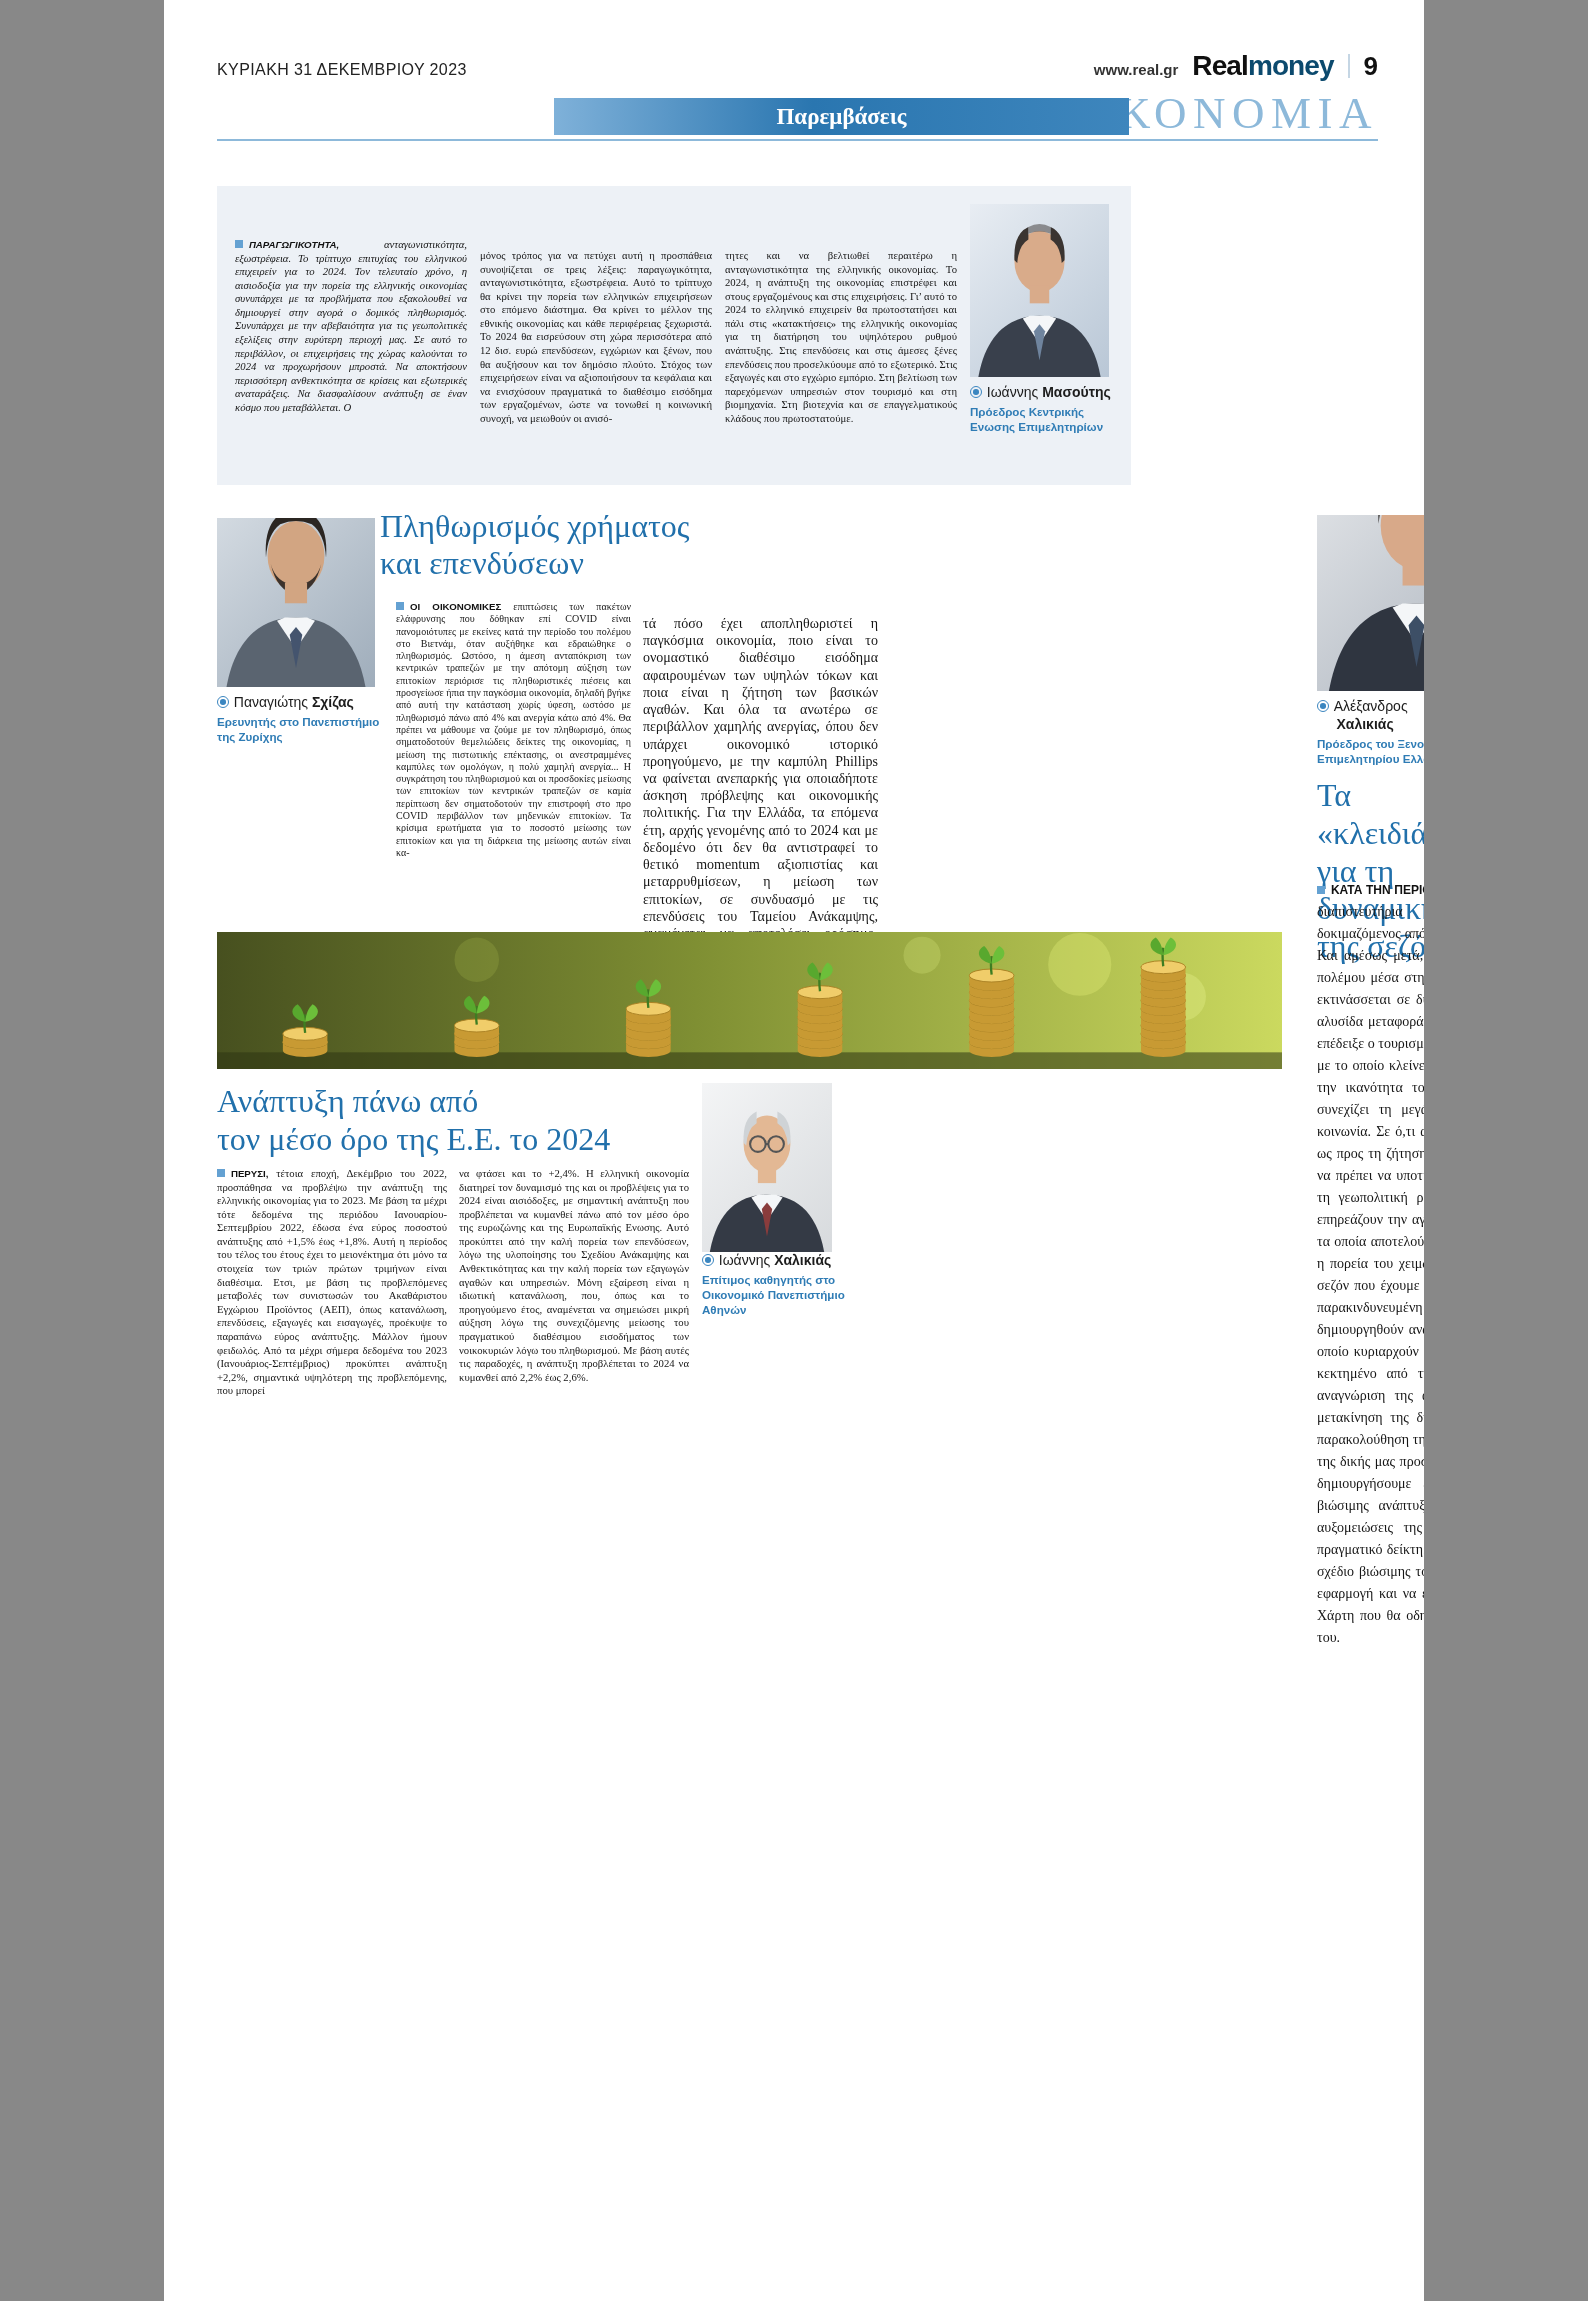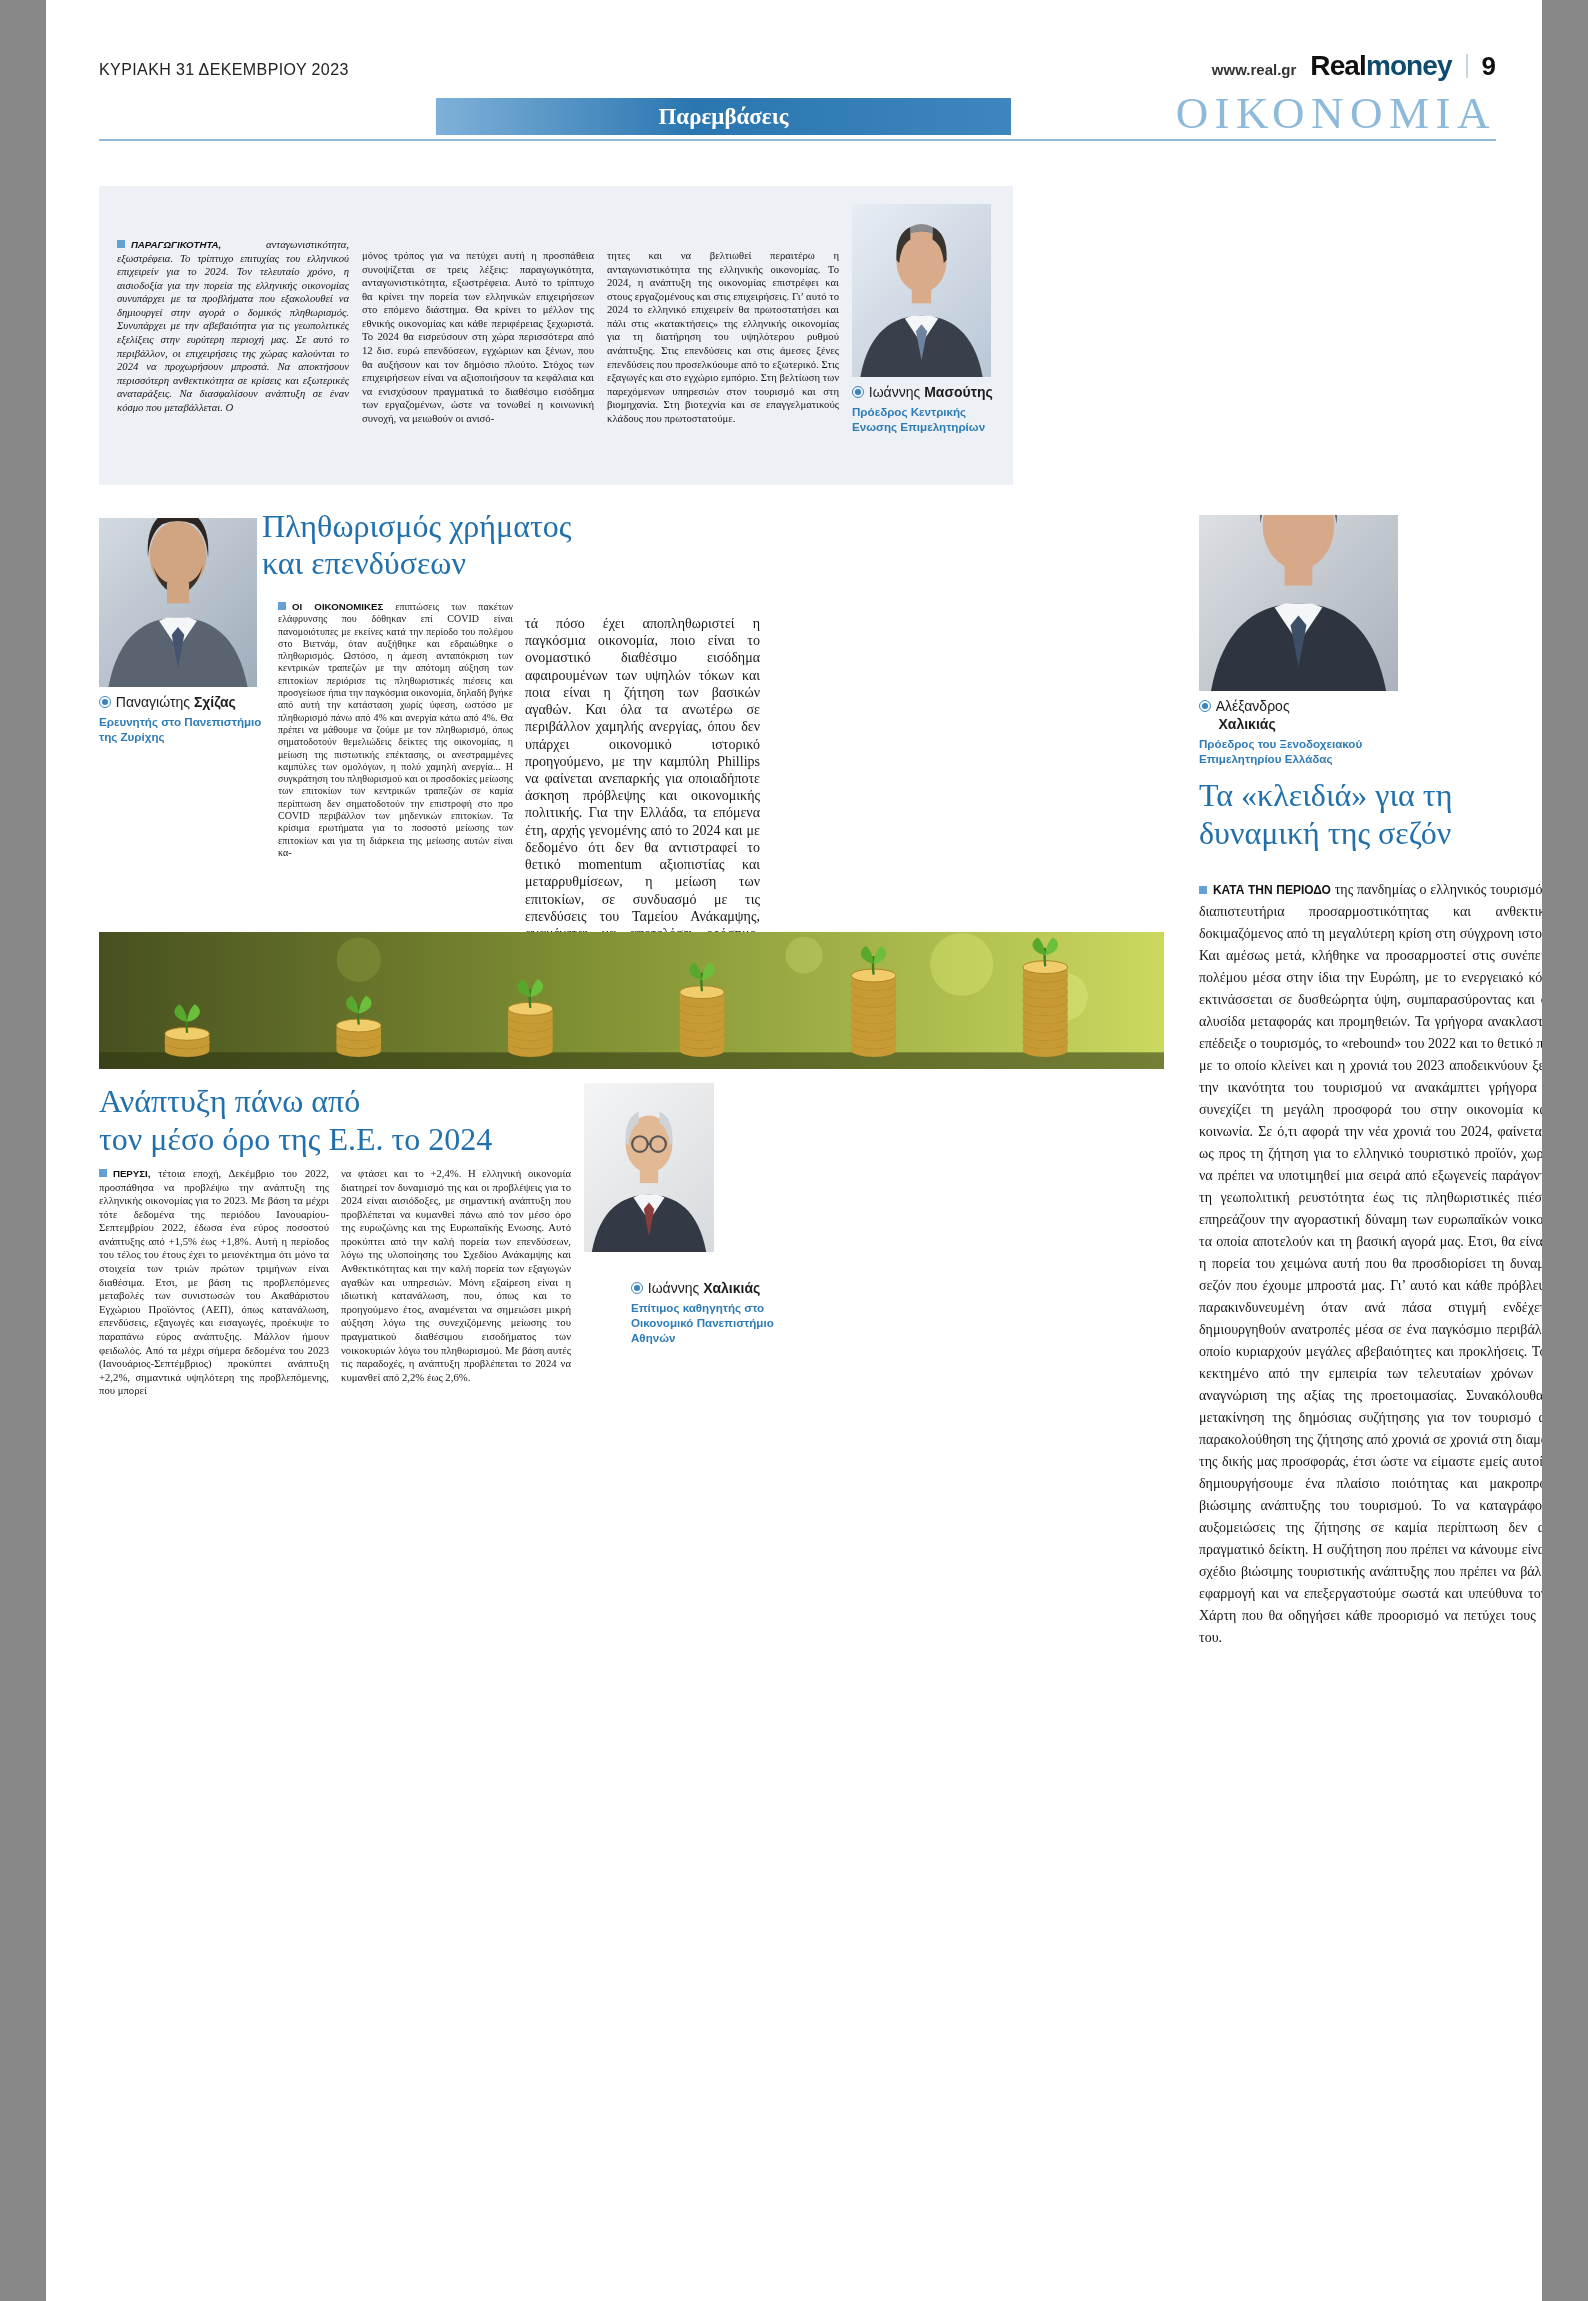--- a/index.html
+++ b/index.html
@@ -1,16 +1,16 @@
 <!DOCTYPE html>
 <html style="font-size:15px"><head>
 <meta charset="utf-8">
 <style>
   html,body{margin:0;padding:0;background:#888;}
-  .page{position:relative;width:1496px;height:2301px;background:#ffffff;margin:0 auto;
+  .page{position:relative;width:1260px;height:2301px;background:#ffffff;margin:0 auto;
         font-family:"Liberation Sans","DejaVu Sans",sans-serif;overflow:hidden;}
   .abs{position:absolute;}
 
   
   .hdr-date{left:53px;top:61px;font-size:16px;color:#222;letter-spacing:0.4px;}
   .hdr-right{top:50px;right:46px;display:flex;align-items:baseline;gap:14px;}
   .hdr-site{font-size:15px;font-weight:bold;color:#333;}
   .hdr-brand b{font-size:28px;color:#101010;letter-spacing:-0.9px;}
   .hdr-brand .light{font-size:28px;color:#0c4a6e;font-weight:bold;letter-spacing:-0.9px;}
   .hdr-sep{width:1.9px;height:24px;background:#c5d6e4;align-self:center;}
@@ -73,21 +73,21 @@
 
   
   .coins{left:53px;top:932px;width:1065px;height:137px;overflow:hidden;}
   .coins svg{display:block;width:100%;height:100%;}
 
   
   .a4-title{left:53px;top:1083px;font-size:32px;line-height:1.18;}
   .a4c1{left:53px;top:1167px;width:230px;height:275px;}
   .a4c2{left:295px;top:1167px;width:230px;height:275px;}
   .photo-cha{left:538px;top:1083px;width:130px;height:169px;}
-  .cap-cha{left:538px;top:1280px;width:148px;margin-left:47px;}
+  .cap-cha{left:538px;top:1252px;width:148px;}
 </style>
 </head>
 <body>
 
 <div class="page">
 
   <div class="abs hdr-date">ΚΥΡΙΑΚΗ 31 ΔΕΚΕΜΒΡΙΟΥ 2023</div>
   <div class="abs hdr-right">
     <span class="hdr-site">www.real.gr</span>
     <span class="hdr-brand"><b>Real</b><span class="light">money</span></span>

